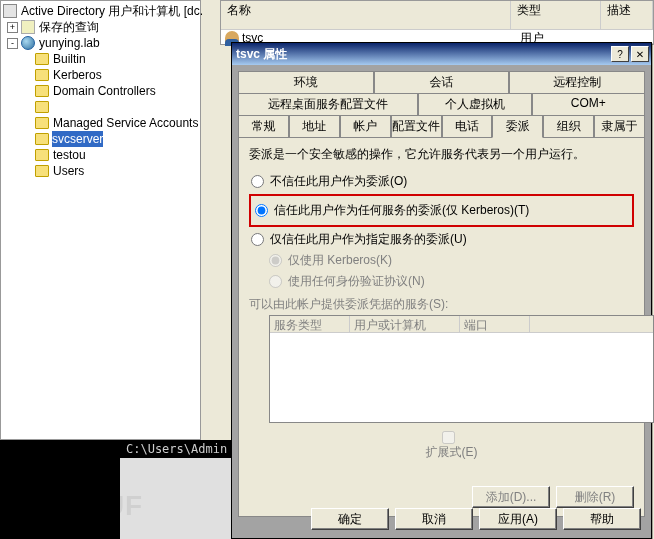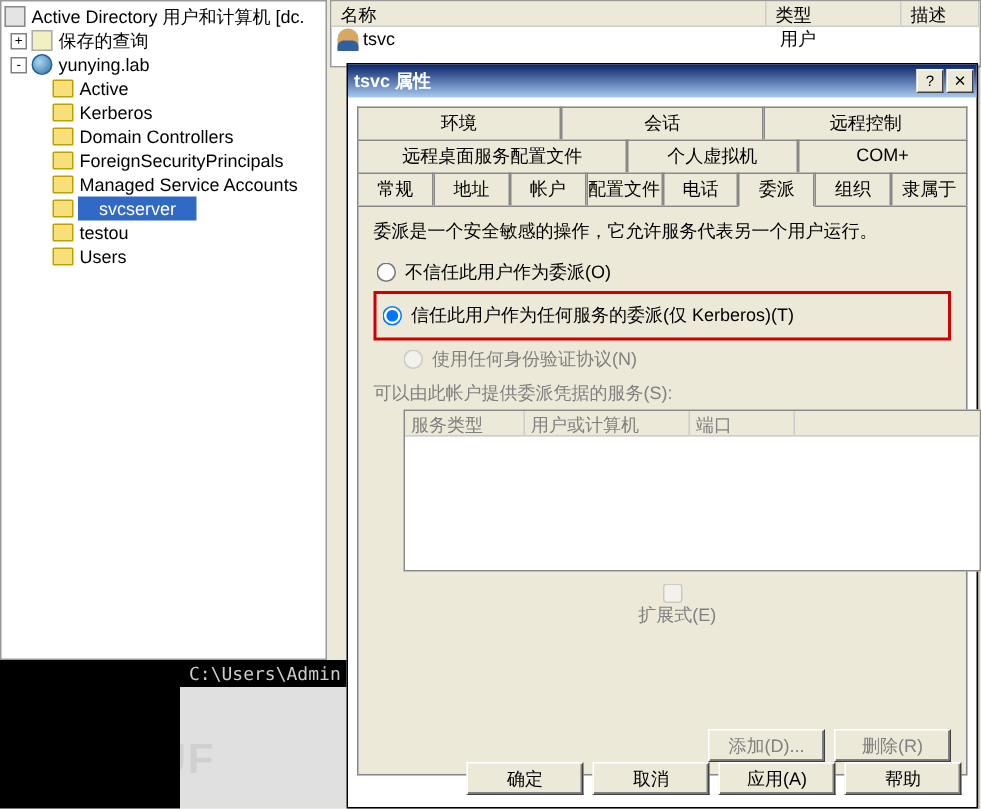--- a/index.html
+++ b/index.html
@@ -1,48 +1,48 @@
 <!DOCTYPE html>
 <html><head>
 <meta charset="utf-8">
 <style>
 * { box-sizing: border-box; margin: 0; padding: 0; font-family: "宋体", SimSun, Tahoma, sans-serif; font-size: 12px; }
 body { background: #ece9d8; width: 654px; height: 539px; overflow: hidden; position: relative; }
 
 
-.left-panel { position: absolute; left: 0; top: 0; width: 218px; height: 440px; background: #fff; border: 1px solid #999; }
+.left-panel { position: absolute; left: 0; top: 0; width: 201px; height: 440px; background: #fff; border: 1px solid #999; }
 .tree { padding: 2px 0 0 2px; line-height: 16px; }
 .tree-item { display: flex; align-items: center; height: 16px; white-space: nowrap; cursor: default; }
 .tree-item .toggle { width: 11px; height: 11px; border: 1px solid #808080; display: inline-flex; align-items: center; justify-content: center; font-size: 9px; line-height: 9px; margin-right: 3px; background: #fff; color: #000; }
 .tree-item .spacer { display: inline-block; }
 .folder-icon { width: 14px; height: 12px; margin-right: 3px; background: #f7e07a; border: 1px solid #c0a000; border-radius: 1px; display: inline-block; flex-shrink: 0; }
 .ad-icon { width: 14px; height: 14px; margin-right: 3px; display: inline-block; background: #e4e4e4; border: 1px solid #888; flex-shrink: 0; }
 .globe-icon { width: 14px; height: 14px; margin-right: 3px; display: inline-block; border-radius: 50%; background: radial-gradient(circle at 35% 35%, #a8d8f0, #3070a0); border: 1px solid #2060a0; flex-shrink: 0; }
 .search-icon { width: 14px; height: 14px; margin-right: 3px; display: inline-block; background: #f0f0c0; border: 1px solid #aaa; flex-shrink: 0; }
-.tree-item.selected span.label { background: #316ac5; color: #fff; padding: 0 14px; }
+.tree-item.selected span.label { background: #316ac5; color: #fff; padding: 0 0; }
 .tree-item span.label { padding: 0 1px; }
 
 
 .black-bar { position: absolute; left: 0; top: 440px; width: 120px; height: 99px; background: #000; }
 .cmd-path { position: absolute; left: 120px; top: 440px; height: 18px; background: #000; color: #ccc; padding: 2px 6px; font-family: Consolas, monospace; font-size: 12px; width: 115px; white-space: nowrap; }
 .gray-area { position: absolute; left: 120px; top: 458px; width: 115px; height: 81px; background: #e0e0e0; }
 
 
 .watermark { position: absolute; left: 4px; top: 490px; font-size: 28px; font-weight: bold; color: rgba(0,0,0,0.07); letter-spacing: 1px; font-family: Arial, sans-serif; }
 
 
 .right-list { position: absolute; left: 220px; top: 0; right: 0; height: 45px; background: #fff; border: 1px solid #999; }
-.list-header { display: flex; background: #ece9d8; border-bottom: 1px solid #ccc; height: 17px; }
+.list-header { display: flex; background: #ece9d8; border-bottom: 1px solid #ccc; height: 29px; }
 .list-header div { border-right: 1px solid #ccc; padding: 1px 6px; }
 .list-row { display: flex; align-items: center; height: 16px; padding: 0 4px; }
 .user-icon { width: 14px; height: 14px; margin-right: 3px; border-radius: 50% 50% 0 0; background: #d8a860; display: inline-block; position: relative; }
 .user-icon::after { content: ''; position: absolute; bottom: -1px; left: 0; width: 14px; height: 7px; background: #3060a0; border-radius: 4px 4px 0 0; }
 
 
-.dialog { position: absolute; left: 231px; top: 42px; width: 421px; height: 497px; border: 1px solid #000; background: #ffffff; box-shadow: 1px 1px 0 rgba(0,0,0,.3); }
+.dialog { position: absolute; left: 231px; top: 42px; width: 421px; height: 497px; border: 1px solid #000; background: #a3a3a3; box-shadow: 1px 1px 0 rgba(0,0,0,.3); }
 .titlebar { height: 22px; background: linear-gradient(#0a246a, #a6caf0); color: #fff; display: flex; align-items: center; padding: 0 2px 0 4px; }
 .titlebar .title { flex: 1; font-weight: bold; font-size: 12px; }
 .titlebar .btns { display: flex; gap: 2px; }
 .titlebar button { width: 18px; height: 16px; background: #ece9d8; border: 1px solid #fff; border-right-color: #404040; border-bottom-color: #404040; font-size: 10px; font-family: Marlett, sans-serif; cursor: default; display: flex; align-items: center; justify-content: center; }
 
 
 .tabs-area { padding: 6px 6px 0 6px; }
 .tab-row { display: flex; }
 .tab { border: 1px solid #888; border-bottom: none; background: #ece9d8; padding: 2px 0; margin-right: 0; text-align: center; cursor: default; font-size: 12px; position: relative; }
 .tab.active { background: #ece9d8; border-bottom: 1px solid #ece9d8; margin-bottom: -1px; z-index: 2; }
@@ -90,36 +90,35 @@
   </div>
   <div class="tree-item">
     <span class="spacer" style="width:4px"></span>
     <span class="toggle">-</span>
     <span class="globe-icon"></span>
     <span class="label">yunying.lab</span>
   </div>
   <div class="tree-item">
         <span class="spacer" style="width:32px"></span>
         <span class="folder-icon"></span>
-        <span class="label">Active</span>
+        <span class="label">Builtin</span>
       </div>
   <div class="tree-item">
         <span class="spacer" style="width:32px"></span>
         <span class="folder-icon"></span>
         <span class="label">Kerberos</span>
       </div>
   <div class="tree-item">
         <span class="spacer" style="width:32px"></span>
         <span class="folder-icon"></span>
         <span class="label">Domain Controllers</span>
       </div>
   <div class="tree-item">
         <span class="spacer" style="width:32px"></span>
         <span class="folder-icon"></span>
-        <span class="label">ForeignSecurityPrincipals</span>
       </div>
   <div class="tree-item">
         <span class="spacer" style="width:32px"></span>
         <span class="folder-icon"></span>
         <span class="label">Managed Service Accounts</span>
       </div>
   <div class="tree-item selected">
         <span class="spacer" style="width:32px"></span>
         <span class="folder-icon"></span>
         <span class="label">svcserver</span>
@@ -194,21 +193,29 @@
         <span>不信任此用户作为委派(O)</span>
       </label>
 
       <div class="highlight-box">
         <label class="radio-row">
           <input type="radio" name="del" checked="" style="">
           <span>信任此用户作为任何服务的委派(仅 Kerberos)(T)</span>
         </label>
       </div>
 
-
+      <label class="radio-row">
+        <input type="radio" name="del" style="">
+        <span>仅信任此用户作为指定服务的委派(U)</span>
+      </label>
+
+      <label class="radio-row sub-indent disabled">
+        <input type="radio" name="sub" disabled="" checked="" style="">
+        <span>仅使用 Kerberos(K)</span>
+      </label>
       <label class="radio-row sub-indent disabled">
         <input type="radio" name="sub" disabled="" style="">
         <span>使用任何身份验证协议(N)</span>
       </label>
 
       <div class="srv-label sub-indent grayed">可以由此帐户提供委派凭据的服务(S):</div>
       <div class="srv-table sub-indent">
         <div class="srv-head">
           <div style="width:80px">服务类型</div>
           <div style="width:110px">用户或计算机</div>

